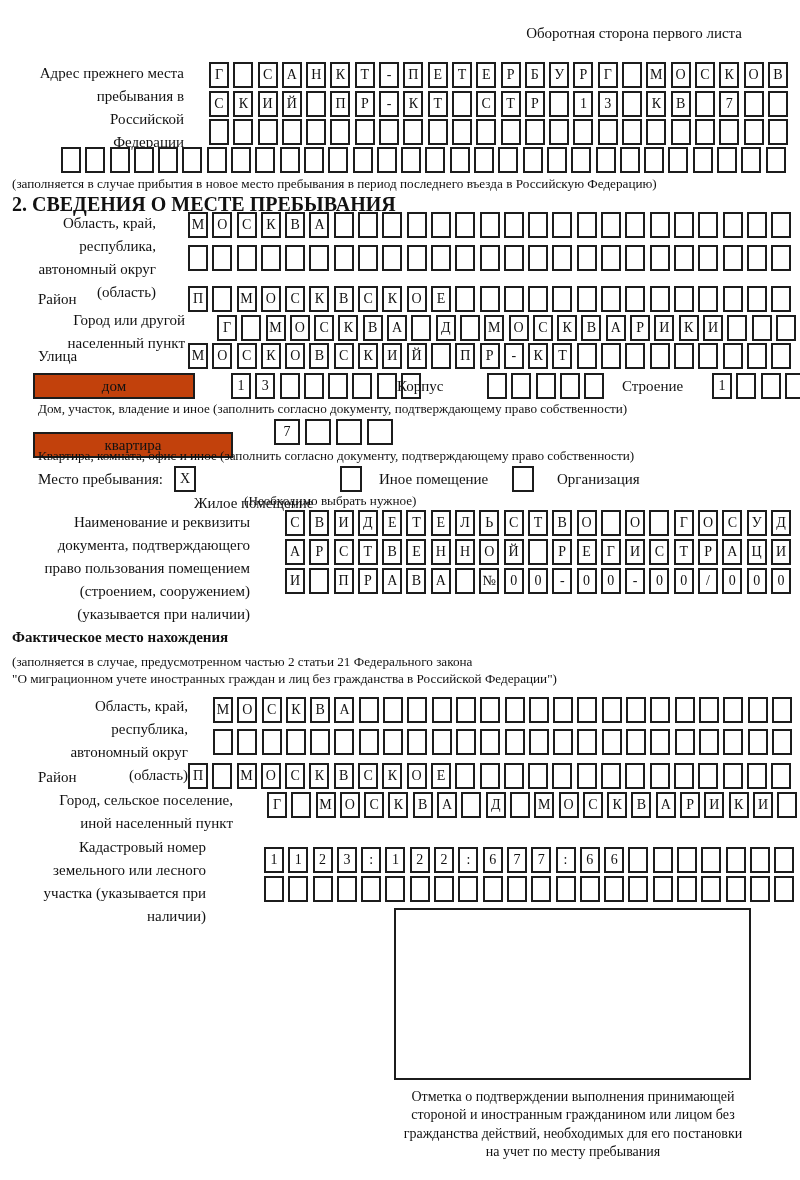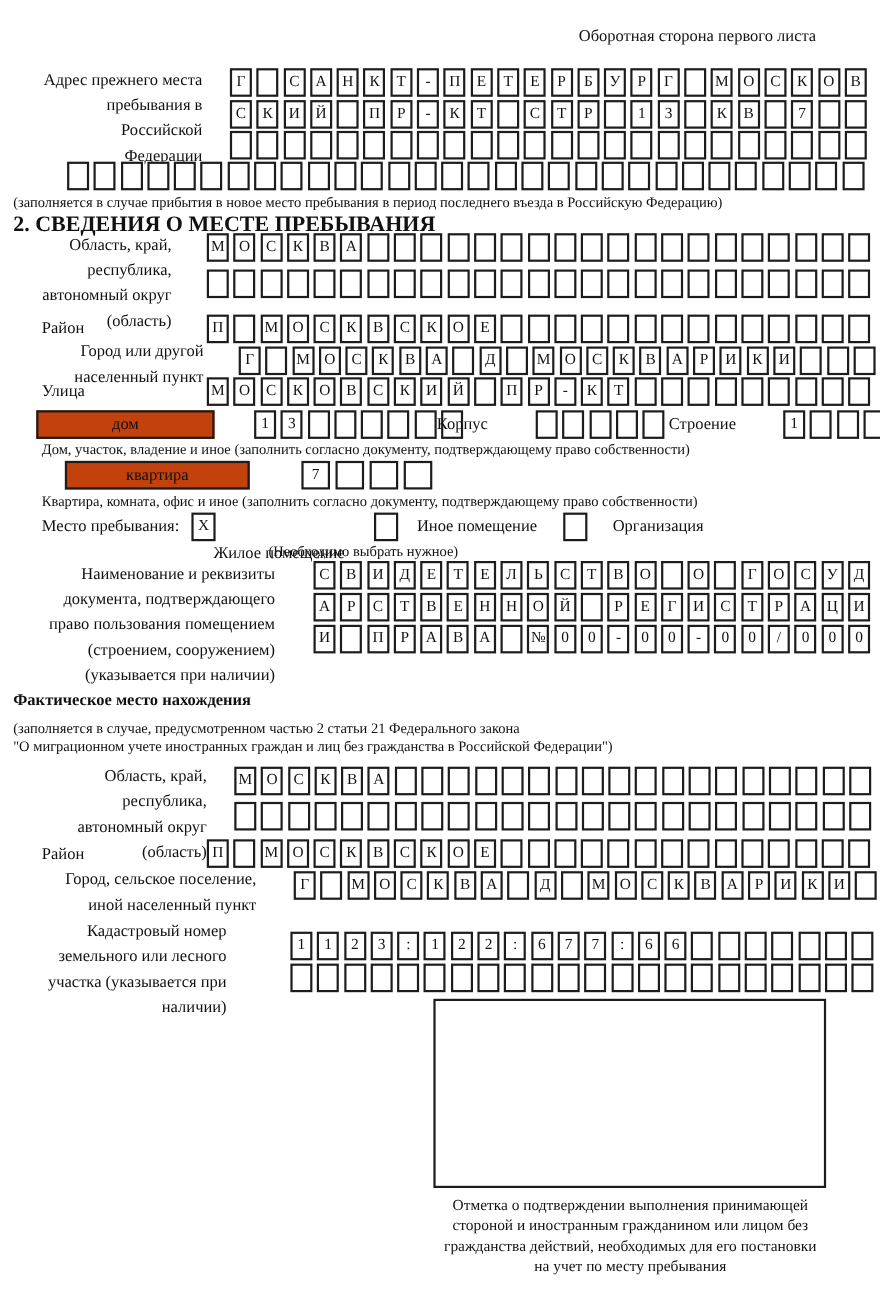--- a/index.html
+++ b/index.html
@@ -49,25 +49,25 @@
   <div class="abs lbl-tight" style="top:309px;left:40px;width:145px;">Город или другой населенный пункт</div>
   <div class="boxrow" style="top:315px;left:186px;"><span class="cell">Г</span><span class="cell"></span><span class="cell">М</span><span class="cell">О</span><span class="cell">С</span><span class="cell">К</span><span class="cell">В</span><span class="cell">А</span><span class="cell"></span><span class="cell">Д</span><span class="cell"></span><span class="cell">М</span><span class="cell">О</span><span class="cell">С</span><span class="cell">К</span><span class="cell">В</span><span class="cell">А</span><span class="cell">Р</span><span class="cell">И</span><span class="cell">К</span><span class="cell">И</span><span class="cell"></span><span class="cell"></span><span class="cell"></span></div>
 
   <div class="abs lbl" style="top:345px;left:38px;">Улица</div>
   <div class="boxrow" style="top:343px;left:157px;"><span class="cell">М</span><span class="cell">О</span><span class="cell">С</span><span class="cell">К</span><span class="cell">О</span><span class="cell">В</span><span class="cell">С</span><span class="cell">К</span><span class="cell">И</span><span class="cell">Й</span><span class="cell"></span><span class="cell">П</span><span class="cell">Р</span><span class="cell">-</span><span class="cell">К</span><span class="cell">Т</span><span class="cell"></span><span class="cell"></span><span class="cell"></span><span class="cell"></span><span class="cell"></span><span class="cell"></span><span class="cell"></span><span class="cell"></span><span class="cell"></span></div>
 
   <div class="fieldbox" style="top:373px;left:33px;width:162px;">дом</div>
   <div class="boxrow" style="top:373px;left:200px;"><span class="cell">1</span><span class="cell">3</span><span class="cell"></span><span class="cell"></span><span class="cell"></span><span class="cell"></span><span class="cell"></span><span class="cell"></span></div>
   <div class="abs lbl" style="top:375px;left:397px;">Корпус</div>
   <div class="boxrow" style="top:373px;left:456px;"><span class="cell"></span><span class="cell"></span><span class="cell"></span><span class="cell"></span><span class="cell"></span></div>
-  <div class="abs lbl" style="top:375px;left:608px;">Строение</div>
+  <div class="abs lbl" style="top:375px;left:622px;">Строение</div>
   <div class="boxrow" style="top:373px;left:681px;"><span class="cell">1</span><span class="cell"></span><span class="cell"></span><span class="cell"></span></div>
   <div class="abs cap" style="top:401px;left:38px;">Дом, участок, владение и иное (заполнить согласно документу, подтверждающему право собственности)</div>
 
-  <div class="fieldbox" style="top:419px;left:33px;width:168px;margin-left:26px;">квартира</div>
+  <div class="fieldbox" style="top:432px;left:33px;width:200px;">квартира</div>
   <div class="boxrow" style="top:419px;left:243px;"><span class="cell wide">7</span><span class="cell wide"></span><span class="cell wide"></span><span class="cell wide"></span></div>
   <div class="abs cap" style="top:448px;left:38px;">Квартира, комната, офис и иное (заполнить согласно документу, подтверждающему право собственности)</div>
 
   <div class="abs lbl" style="top:468px;left:38px;">Место пребывания:</div>
   <div class="checkbox" style="top:466px;left:174px;">X</div>
   <div class="abs lbl" style="top:468px;left:194px;margin-top:24px;">Жилое помещение</div>
   <div class="checkbox" style="top:466px;left:340px;"></div>
   <div class="abs lbl" style="top:468px;left:379px;">Иное помещение</div>
   <div class="checkbox" style="top:466px;left:512px;"></div>
   <div class="abs lbl" style="top:468px;left:557px;">Организация</div>

